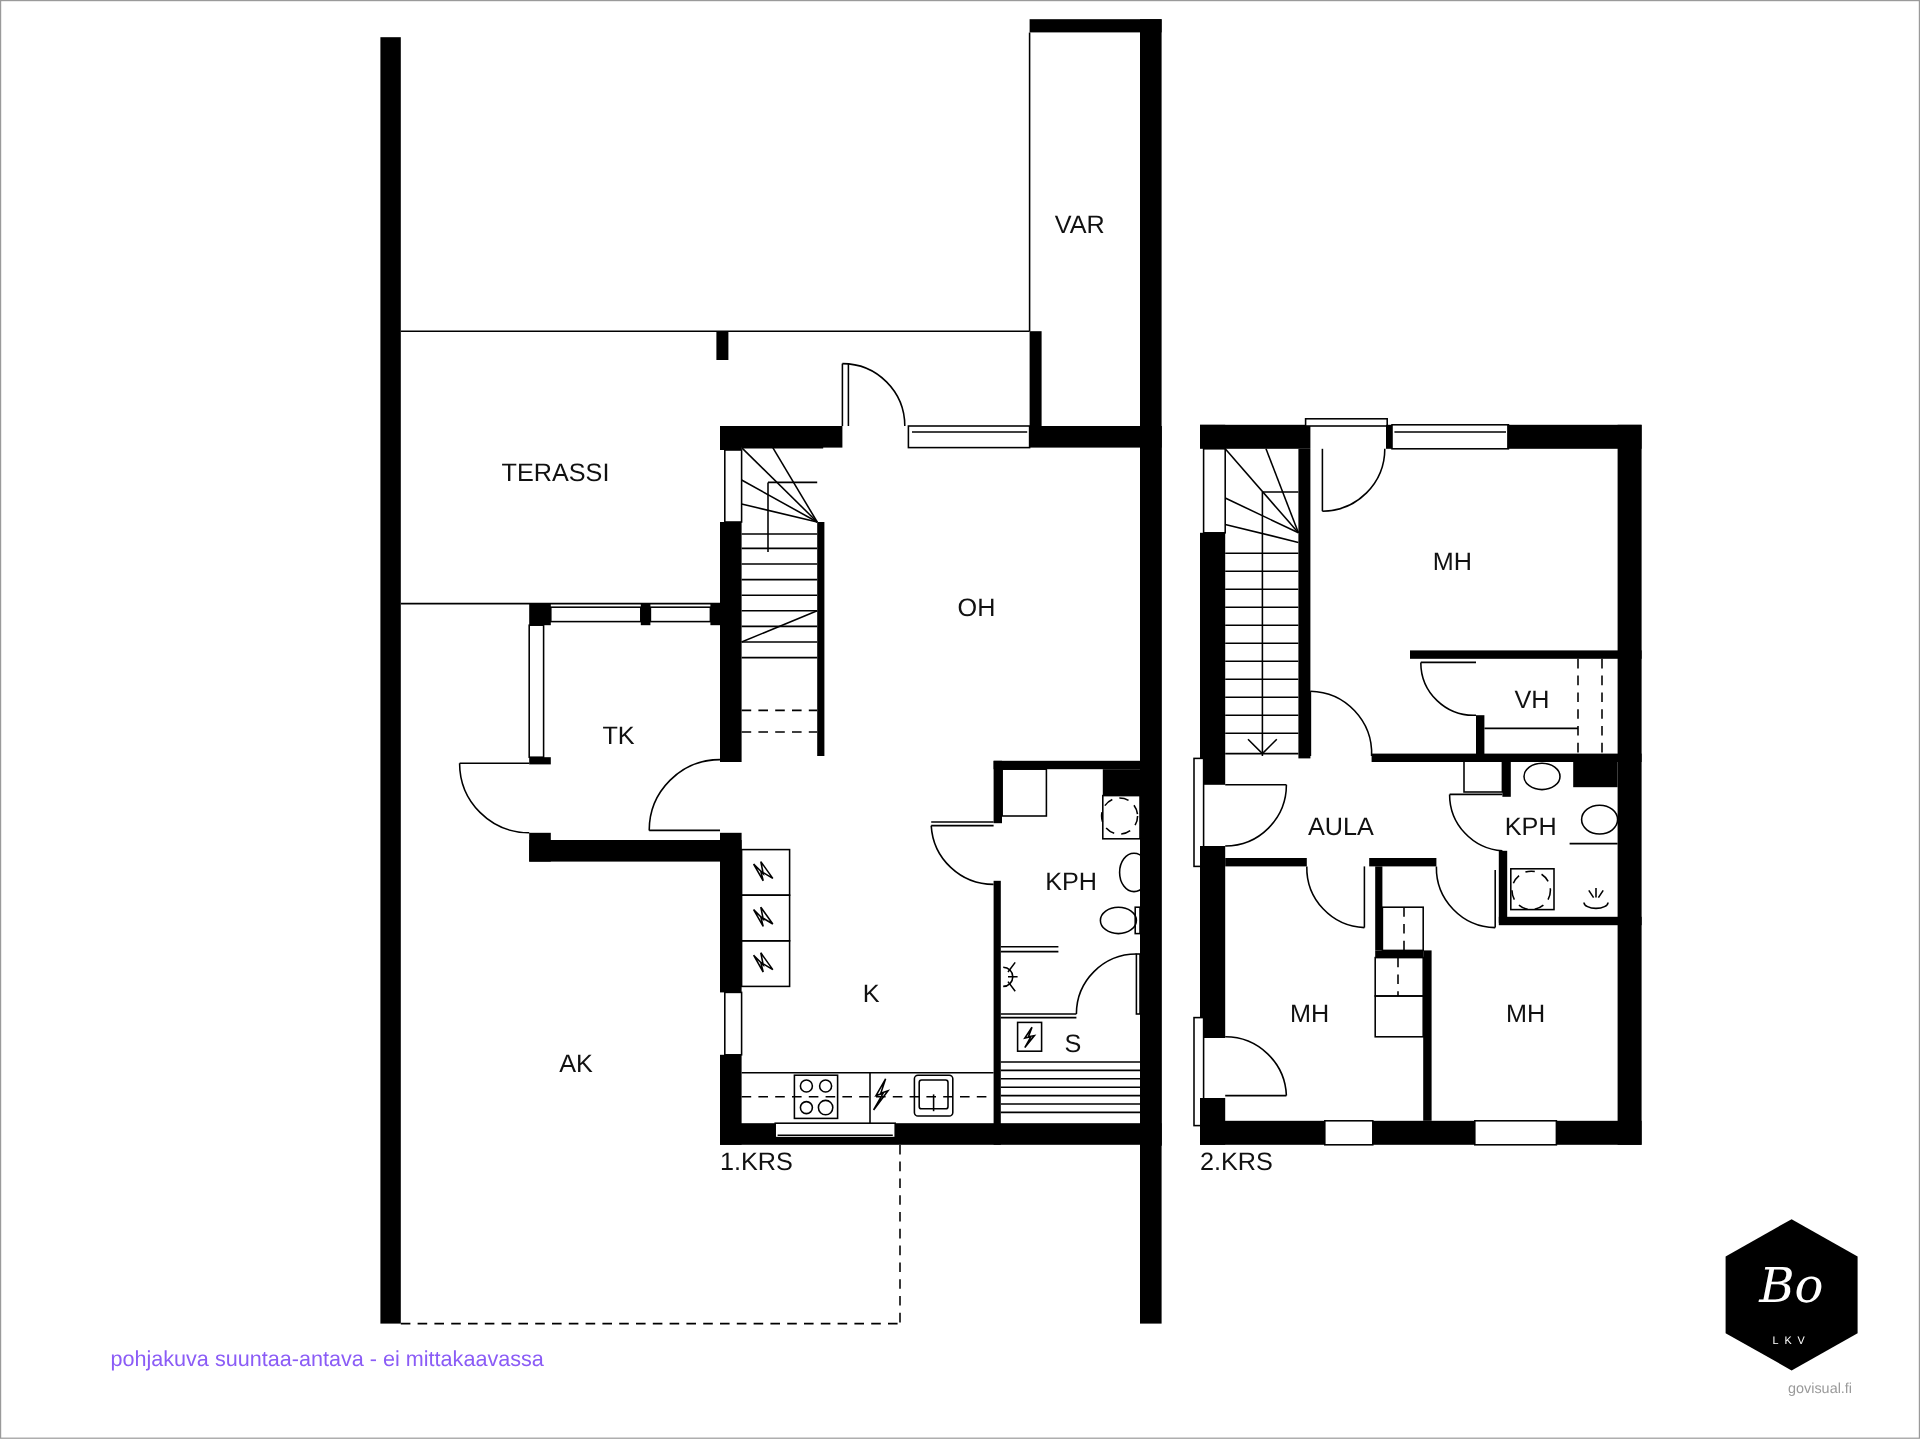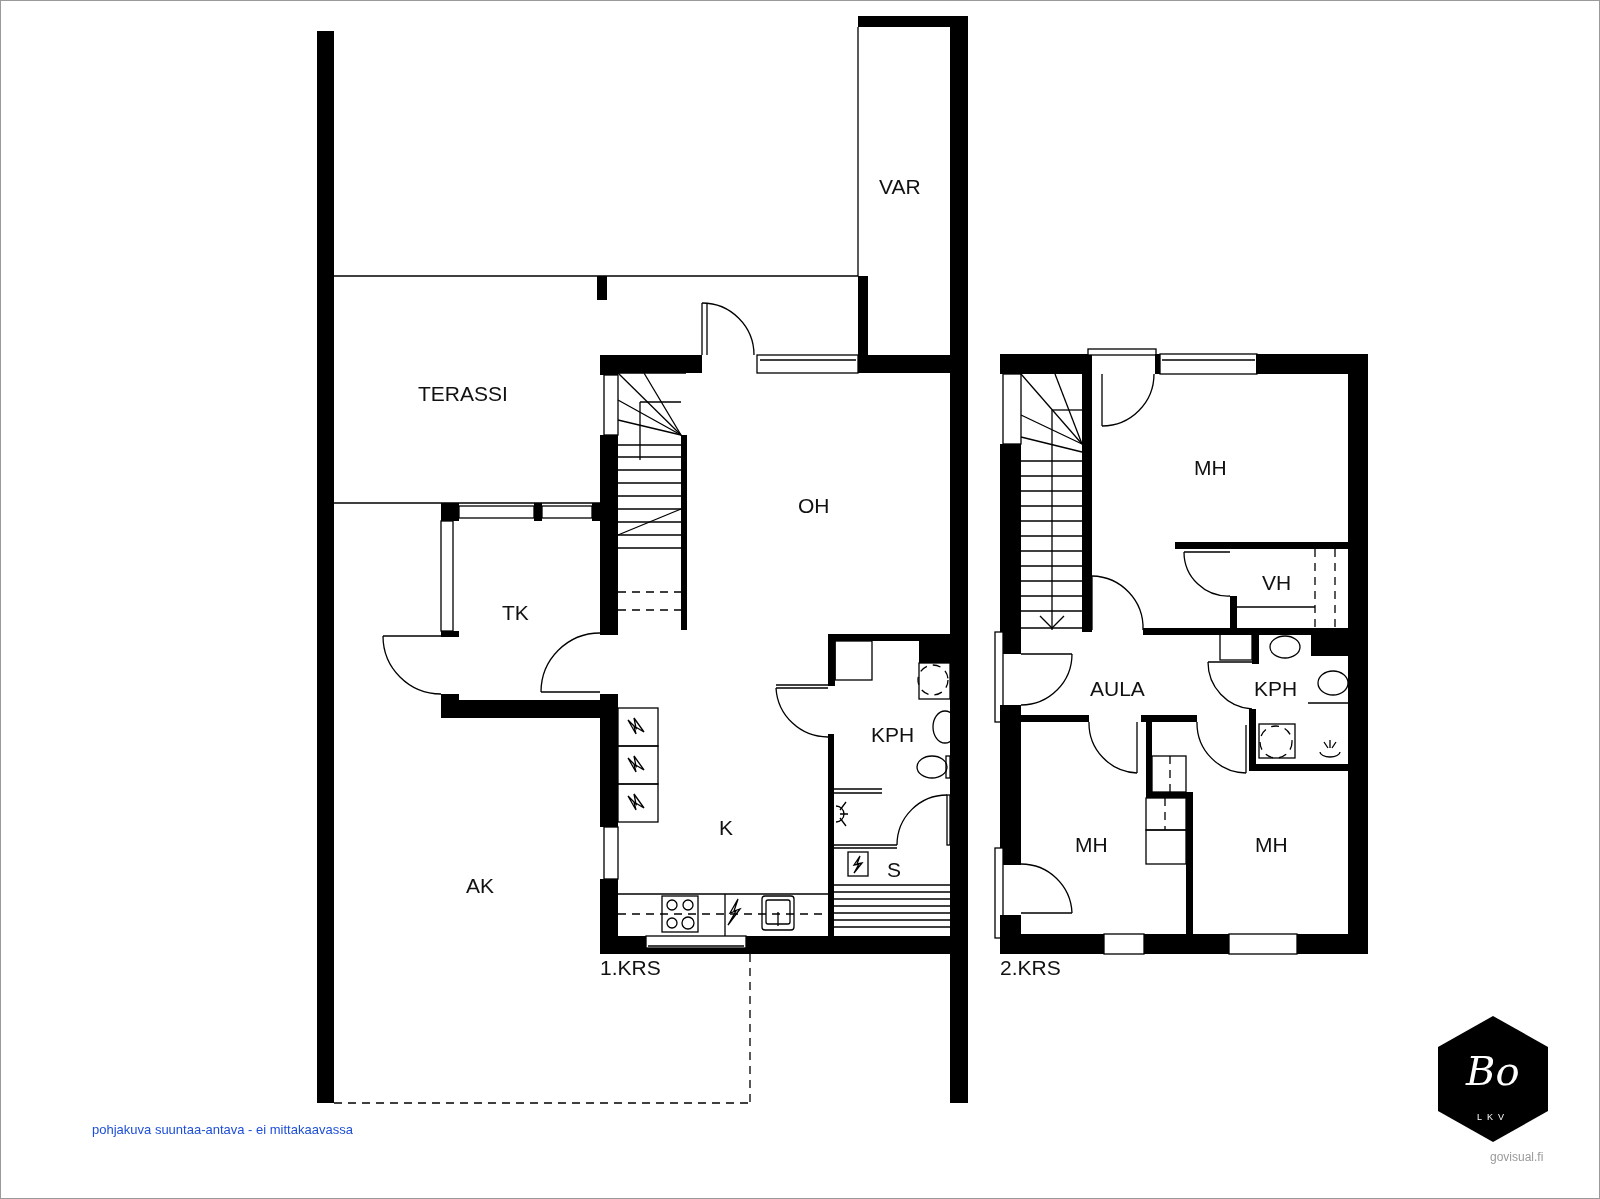--- a/index.html
+++ b/index.html
@@ -5,21 +5,21 @@
   html, body { margin: 0; padding: 0; background: #ffffff; }
   body { width: 1600px; height: 1199px; position: relative; overflow: hidden; font-family: "Liberation Sans", sans-serif; }
   .frame { position: absolute; left: 0; top: 0; width: 1598px; height: 1197px; border: 1px solid #9a9a9a; }
   svg { position: absolute; left: 0; top: 0; }
   .wall { fill: #000; }
   .thin { stroke: #000; stroke-width: 1.3; fill: none; }
   .thinw { stroke: #000; stroke-width: 1.3; fill: #fff; }
   .dash { stroke: #000; stroke-width: 1.3; fill: none; stroke-dasharray: 8 6; }
   .room-label { font-family: "Liberation Sans", sans-serif; font-size: 21px; fill: #111; }
   .floor-label { font-family: "Liberation Sans", sans-serif; font-size: 21px; fill: #111; }
-  .disclaimer { position: absolute; left: 92px; top: 1122px; font-size: 13px; color: #1d4ed8; }
+  .disclaimer { position: absolute; left: 92px; top: 1122px; font-size: 18px; color: #8b5cf6; }
   .credit { position: absolute; left: 1490px; top: 1150px; font-size: 12px; color: #9a9a9a; }
   .logo-text { font-family: "DejaVu Serif", serif; font-style: italic; fill: #fff; }
 </style>
 </head>
 <body>
 
 <div class="frame"></div>
 
 <svg width="1600" height="1199" viewBox="0 0 1600 1199">
 

